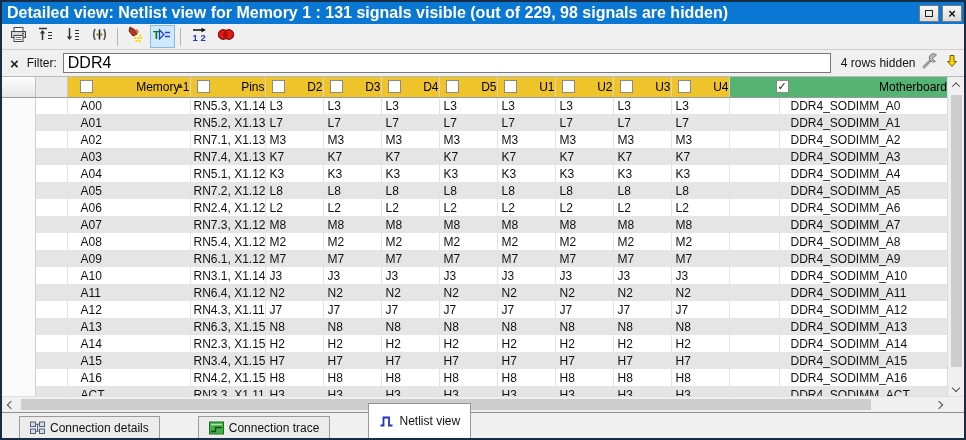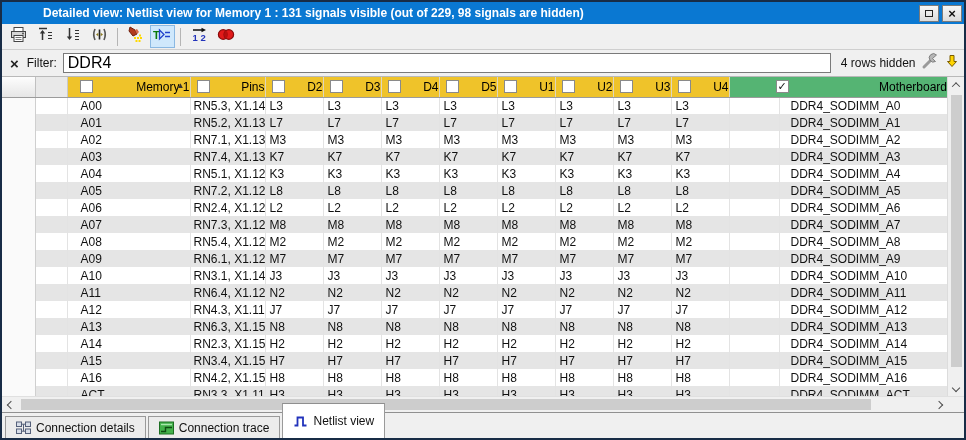--- a/index.html
+++ b/index.html
@@ -8,21 +8,21 @@
   .window {
     width:966px; height:440px; background:#f0f0f0;
     border:2px solid #182c46; display:flex; flex-direction:column; overflow:hidden;
   }
 
   
   .titlebar {
     height:22px; background:#0a78d2; color:#fff; display:flex; align-items:center;
     flex:0 0 22px; padding-left:5px;
   }
-  .titlebar .title { font-size:12px; font-weight:bold; white-space:nowrap; overflow:hidden; flex:1;margin-left:36px; }
+  .titlebar .title { font-size:16px; font-weight:bold; white-space:nowrap; overflow:hidden; flex:1; }
   .win-btns { display:flex; gap:3px; margin-right:2px; }
   .win-btn {
     width:20px; height:17px; background:linear-gradient(#f7f7f7,#dcdcdc);
     border:1px solid #7a7a7a; display:flex; align-items:center; justify-content:center;
     color:#111; font-size:13px; line-height:1; cursor:default;
   }
   .max-glyph { width:8px; height:7px; border:1.5px solid #222; display:block; }
 
   
   .toolbar {
@@ -89,21 +89,21 @@
   .vspacer { flex:1; }
 
   .hscroll { height:16px; flex:0 0 16px; display:flex; align-items:center; background:#f0f0f0; border-top:1px solid #e0e0e0; }
   .hthumb { height:11px; width:850px; background:#cdcdcd; margin-left:2px; }
   .htrack-fill { flex:1; }
   .hcorner { width:17px; height:16px; background:#f0f0f0; }
 
   
   .tabbar {
     flex:0 0 26px; height:26px; background:#f0f0f0; border-top:1px solid #909090;
-    display:flex; align-items:flex-end; padding-left:2px;
+    display:flex; align-items:flex-end; padding-left:16px;gap:36px;
   }
   .tab {
     display:flex; align-items:center; gap:5px; height:22px; margin:0 1px;
     padding:0 10px; background:#ececec; border:1px solid #9a9a9a; border-bottom:none;
     font-size:12px; color:#111; position:relative; top:0;
   }
   .tab.active { background:#fff; height:35px; border-top:1px solid #8f8f8f; z-index:2; }
   .tab .ticon { display:flex; align-items:center; }
 </style>
 </head>

